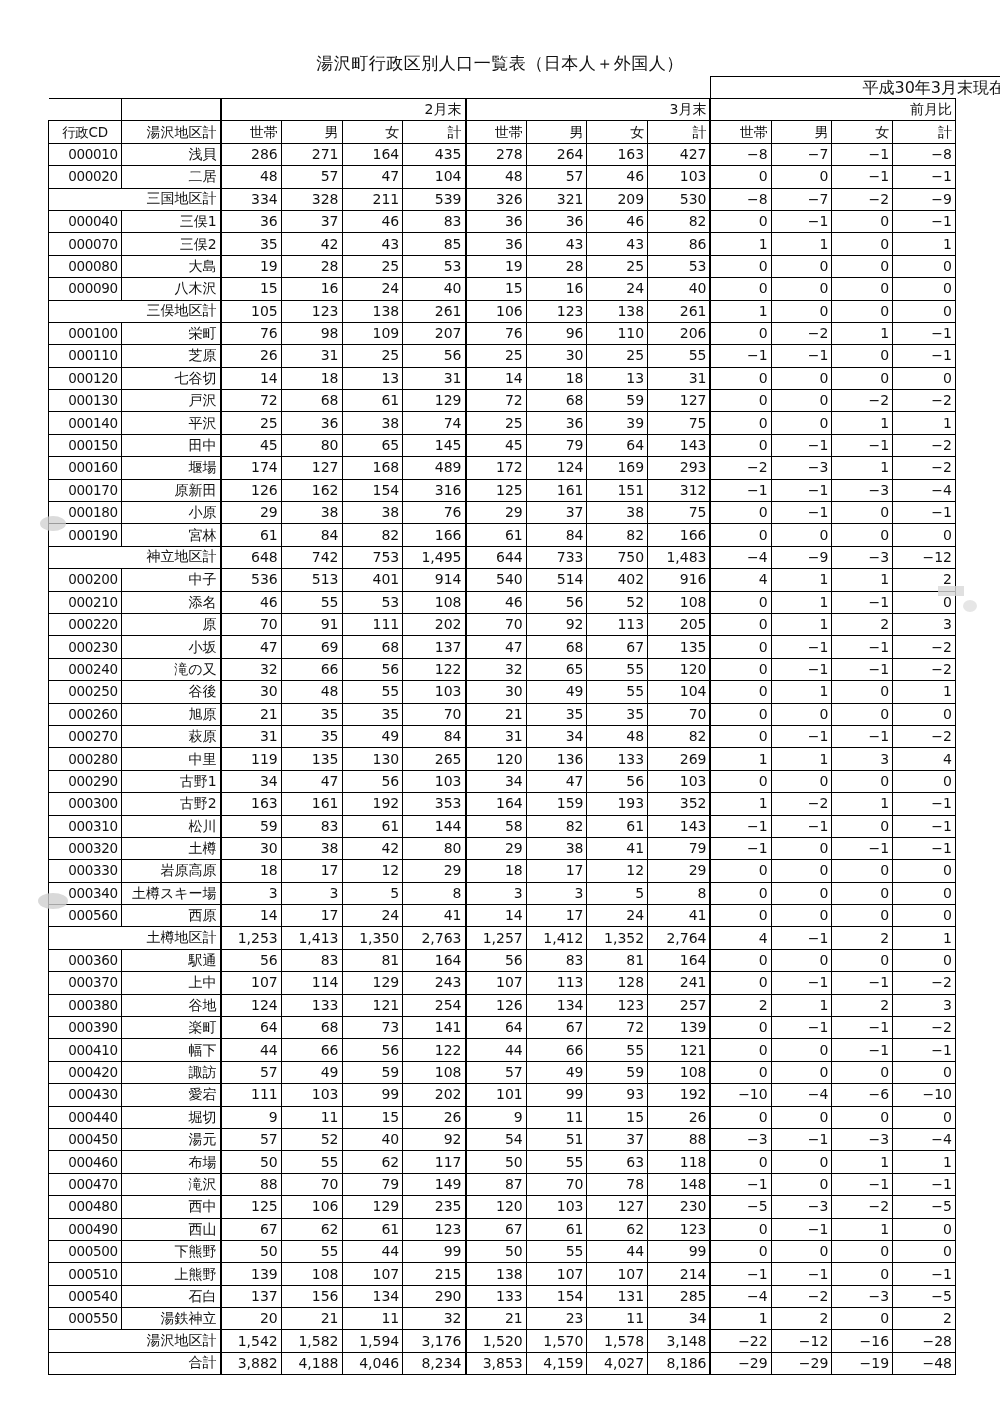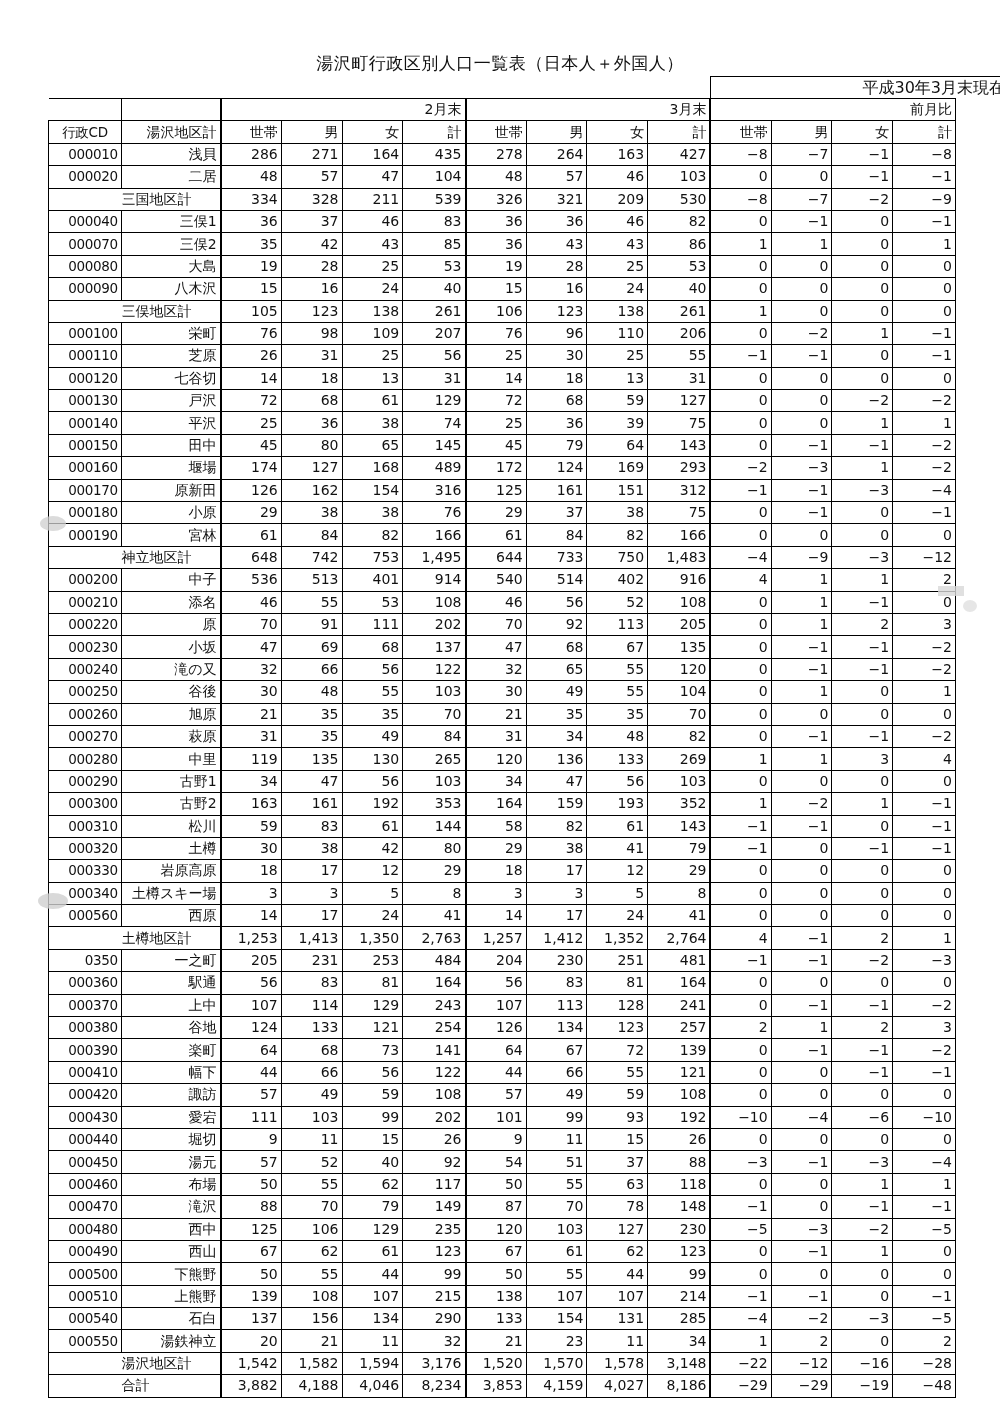--- a/index.html
+++ b/index.html
@@ -55,22 +55,23 @@
     letter-spacing: -0.3px;
     font-size: 13.5px;
   }
   td.name {
     text-align: left;
     padding-left: 5px;
     border-radius: 10px;
   }
   tr.subtotal td.name,
   tr.total td.name {
-    text-align: left;
+    text-align: right;
     padding-left: 0;
+    font-family: Liberation Mono, monospace;
   }
   tr.subtotal td, tr.total td {
     font-weight: normal;
   }
   .grphead td {
     text-align: center;
     border-radius: 10px;
   }
   .thickright { border-right: 2px solid #000 !important; }
   .nb-left { border-left: none !important; }
@@ -742,36 +743,20 @@
           <td>1,257</td>
           <td>1,412</td>
           <td>1,352</td>
           <td class="thickright">2,764</td>
           <td>4</td>
           <td>−1</td>
           <td>2</td>
           <td>1</td>
         </tr>
         <tr class="data">
-          <td class="code">0350</td>
-          <td class="name thickright">一之町</td>
-          <td>205</td>
-          <td>231</td>
-          <td>253</td>
-          <td class="thickright">484</td>
-          <td>204</td>
-          <td>230</td>
-          <td>251</td>
-          <td class="thickright">481</td>
-          <td>−1</td>
-          <td>−1</td>
-          <td>−2</td>
-          <td>−3</td>
-        </tr>
-        <tr class="data">
           <td class="code">000360</td>
           <td class="name thickright">駅通</td>
           <td>56</td>
           <td>83</td>
           <td>81</td>
           <td class="thickright">164</td>
           <td>56</td>
           <td>83</td>
           <td>81</td>
           <td class="thickright">164</td>

